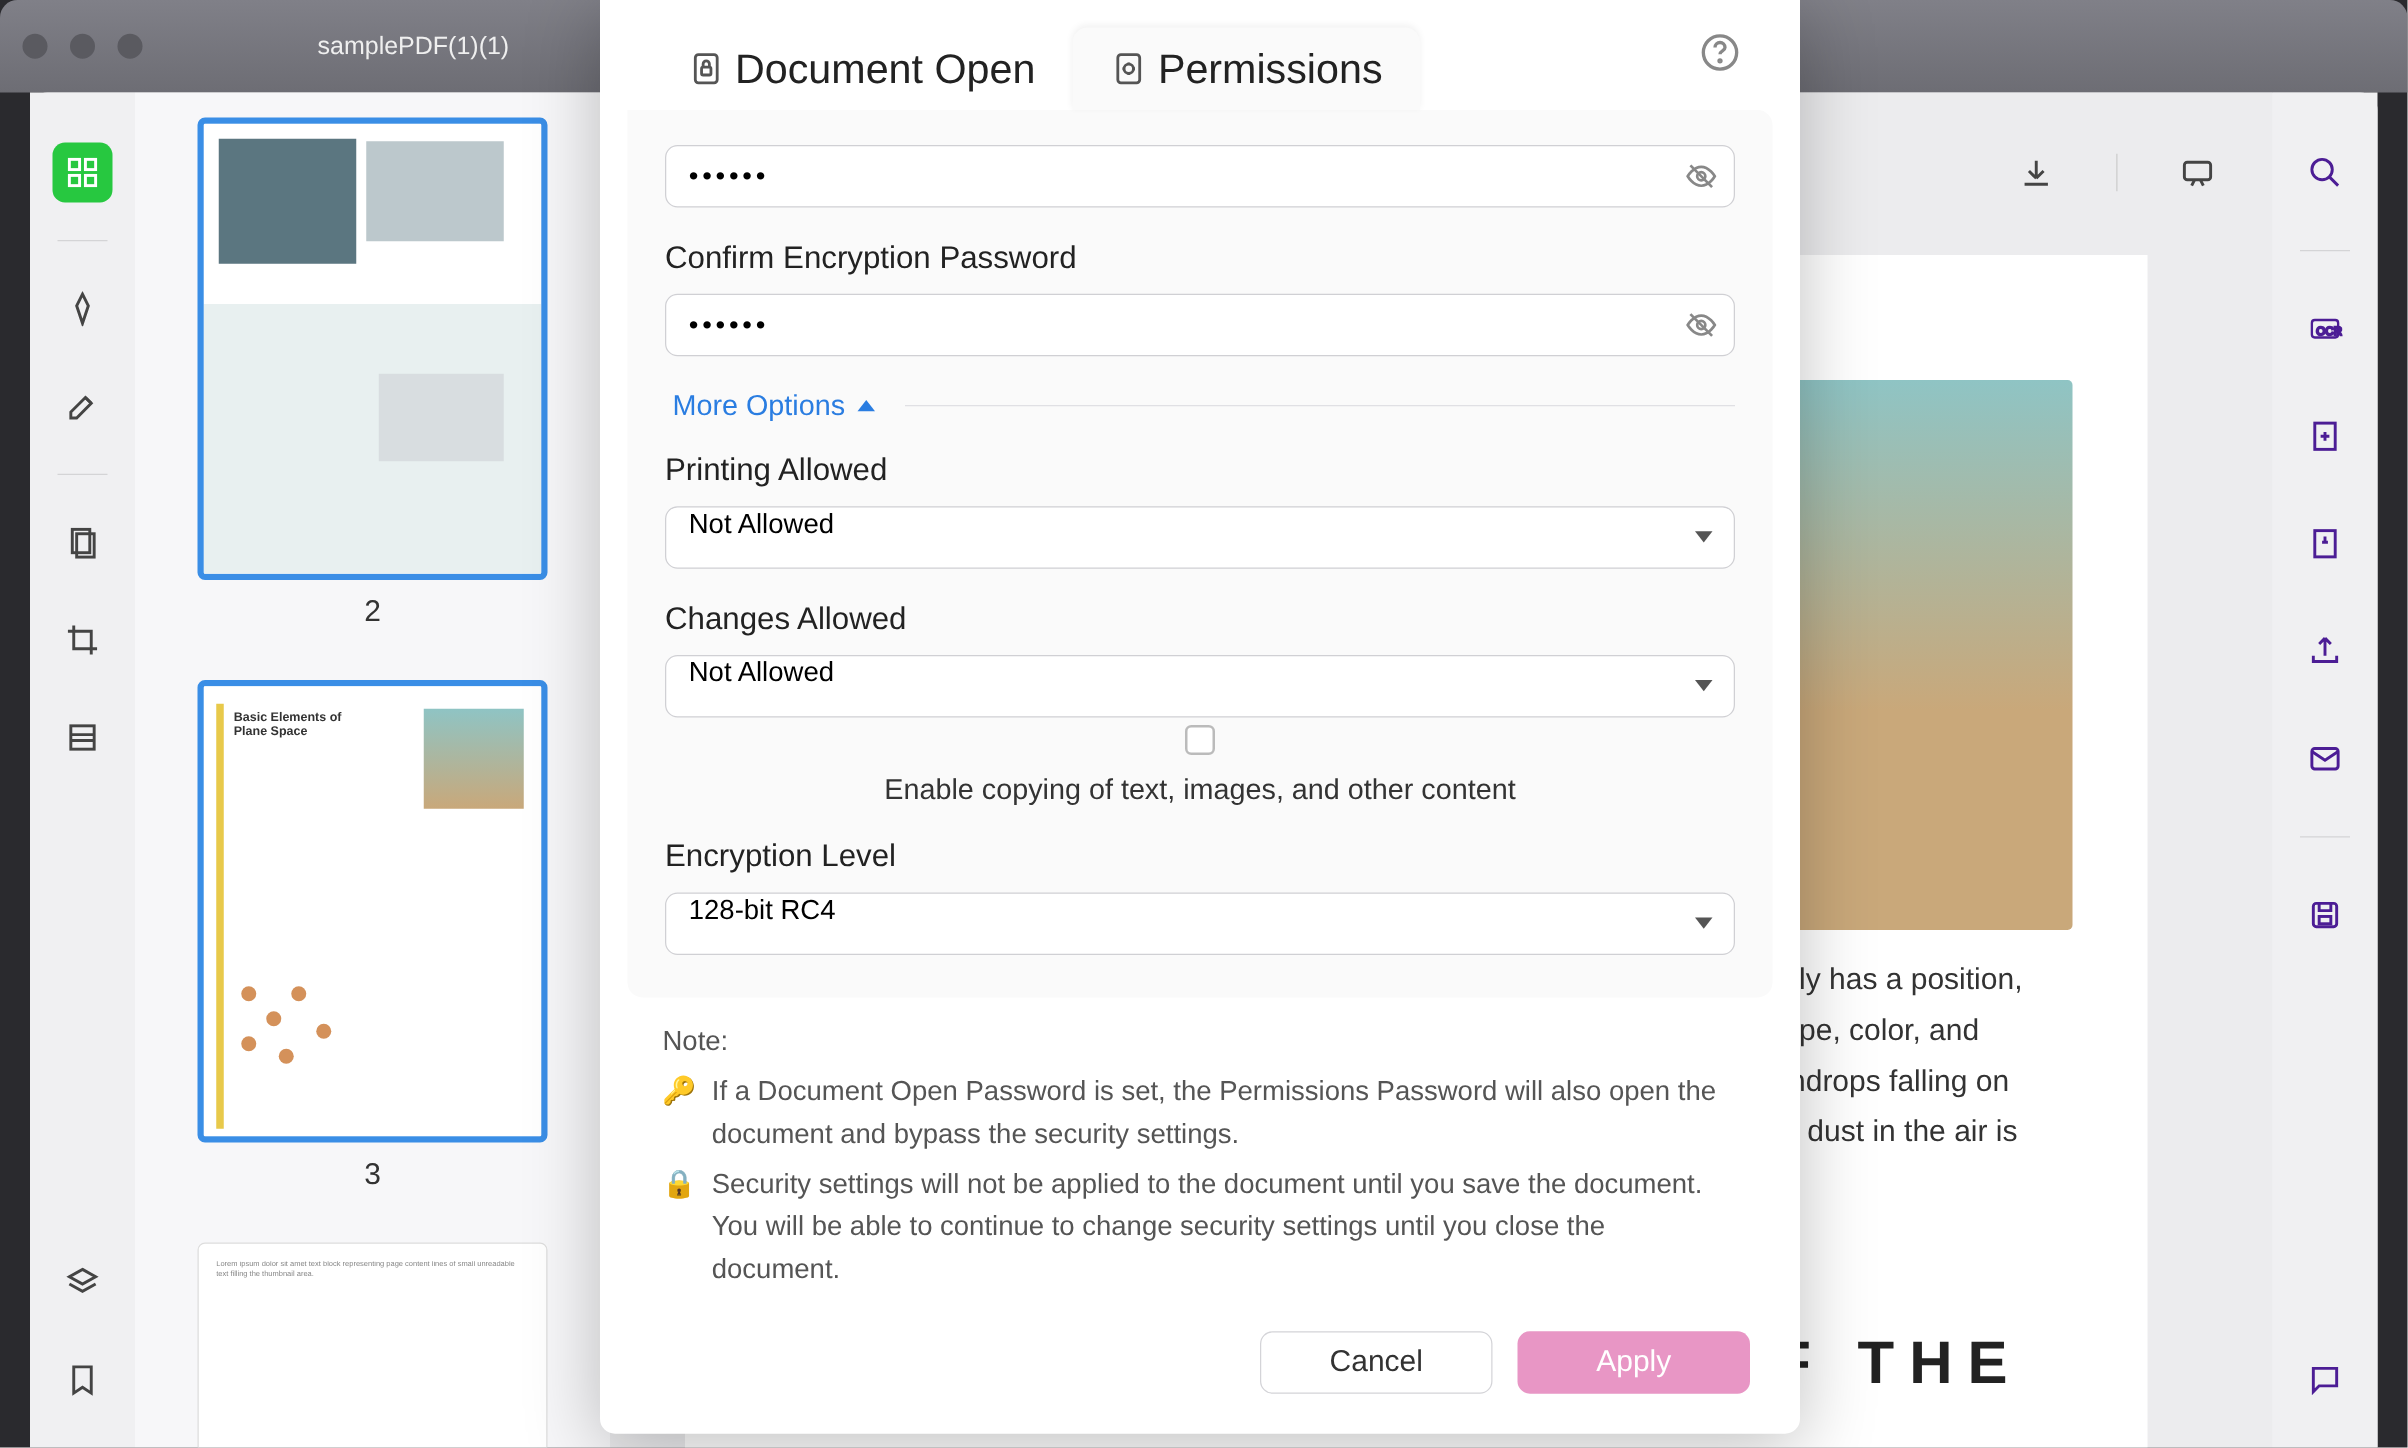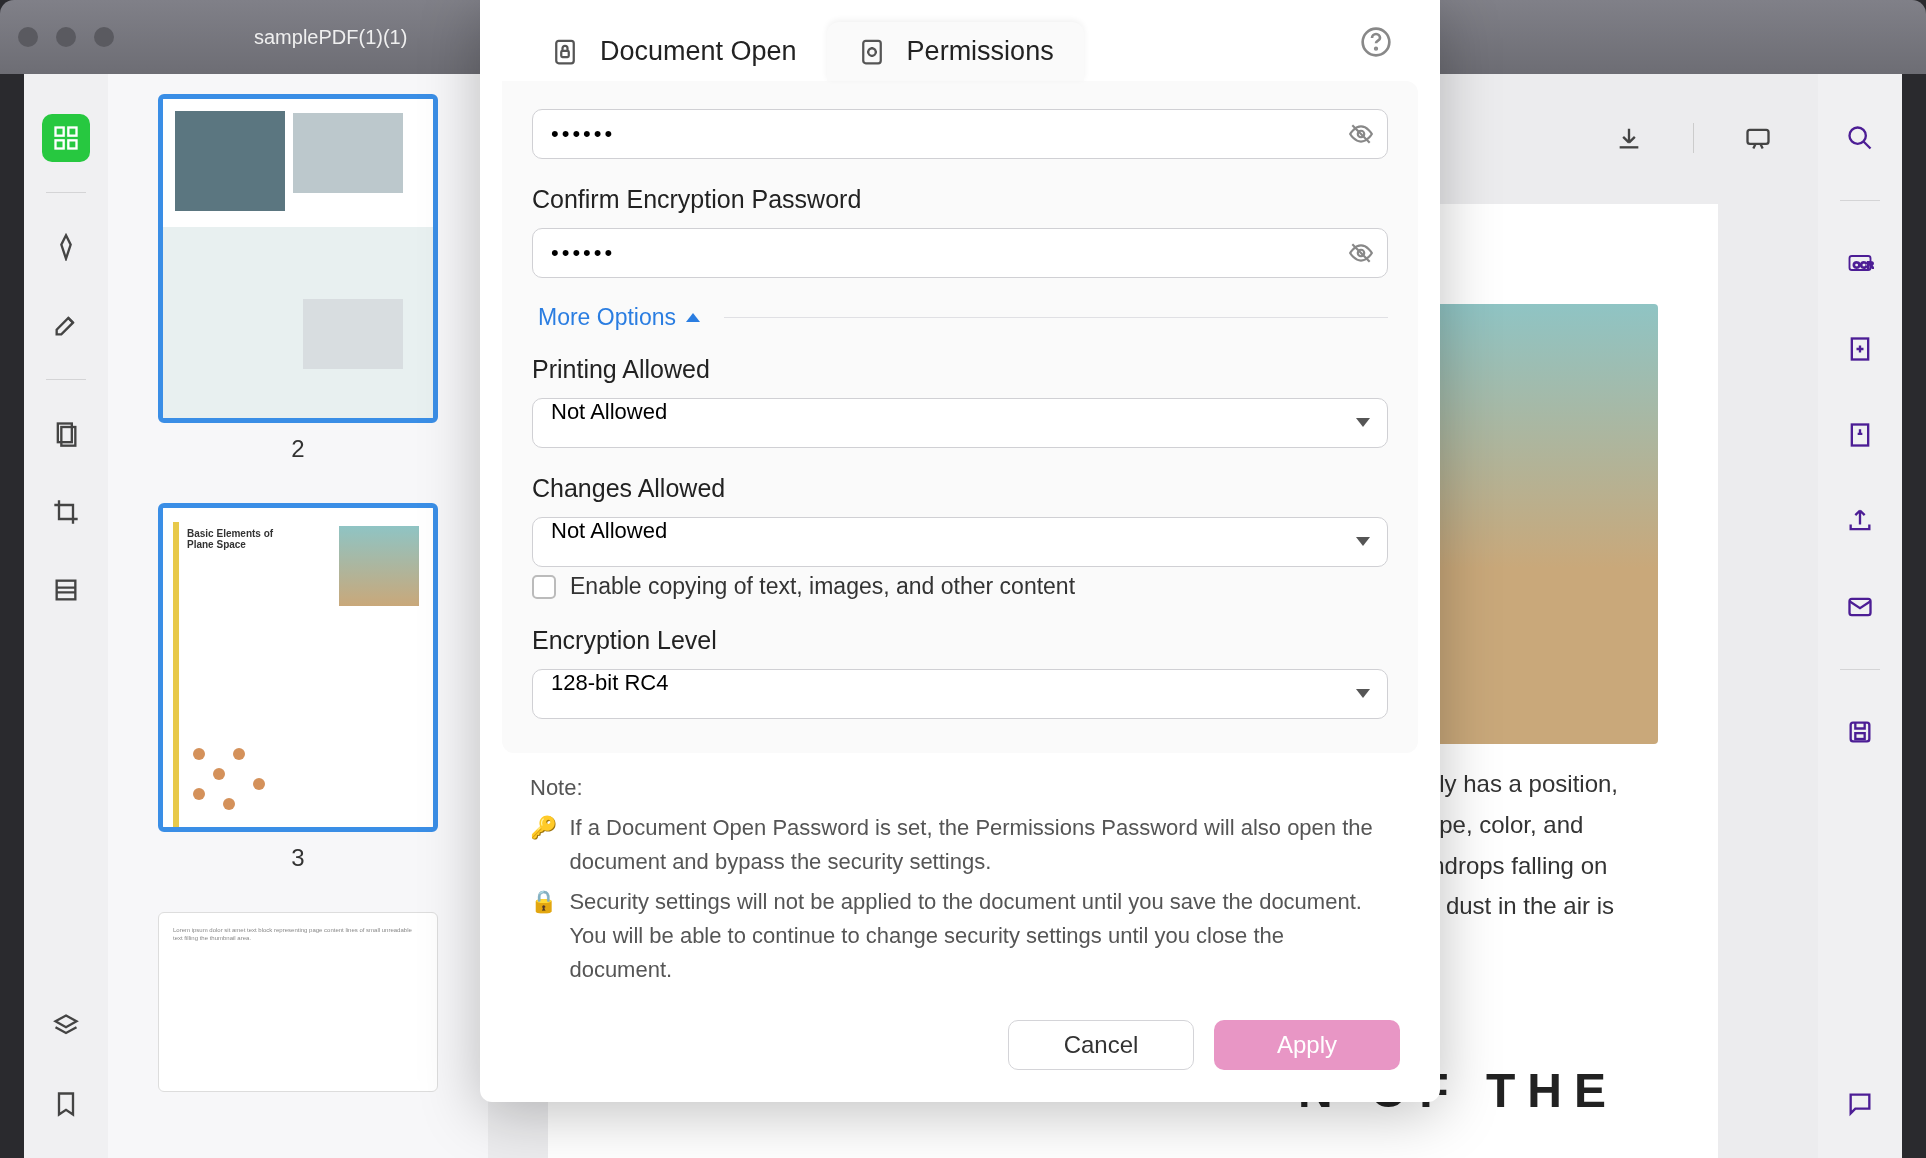--- a/index.html
+++ b/index.html
@@ -13,40 +13,40 @@
 .main-window { position: absolute; top: 74px; left: 24px; right: 24px; bottom: 0; background: #f5f5f7; border-radius: 14px 14px 0 0; display: flex; }
 
 .left-tools { width: 84px; background: #f0f0f2; display: flex; flex-direction: column; align-items: center; padding-top: 40px; gap: 30px; }
 .tool-btn { width: 48px; height: 48px; border-radius: 10px; display: flex; align-items: center; justify-content: center; color: #444; }
 .tool-btn.active { background: #27c840; color: #fff; }
 .tool-btn svg { width: 28px; height: 28px; }
 .tool-sep { width: 40px; height: 1px; background: #d4d4d6; }
 
 .thumbnails { width: 380px; background: #f7f7f9; padding: 20px 40px; overflow: hidden; }
 .thumb { margin-bottom: 40px; }
-.thumb-img { width: 280px; height: 329px; background: #fff; border: 5px solid #3a8ee6; border-radius: 6px; margin: 0 auto; position: relative; overflow: hidden; }
+.thumb-img { width: 280px; height: 370px; background: #fff; border: 5px solid #3a8ee6; border-radius: 6px; margin: 0 auto; position: relative; overflow: hidden; }
 .thumb-img.plain { border: 1px solid #ddd; }
 .thumb-num { text-align: center; font-size: 24px; margin-top: 12px; color: #333; }
 .thumb-content-a { position: absolute; inset: 0; background: linear-gradient(#fff 40%, #e8f0f0 40%); }
 .thumb-block { position: absolute; background: #5b7680; }
 .thumb-content-b { position: absolute; inset: 0; background: #fff; }
 .thumb-stripe { position: absolute; left: 10px; top: 14px; width: 6px; height: 340px; background: #e8c94a; }
 
 .content-area { flex: 1; background: #ececee; position: relative; }
 .page-content { position: absolute; top: 130px; left: 60px; right: 100px; bottom: 0; background: #fff; padding: 80px 100px; }
 .tunnel-img { position: absolute; right: 60px; top: 100px; width: 420px; height: 440px; background: linear-gradient(#8fc4c4, #c9a87a 60%); border-radius: 4px; }
 
 .right-tools { width: 84px; background: #f0f0f2; display: flex; flex-direction: column; align-items: center; padding-top: 40px; gap: 38px; }
 .right-tools .tool-btn { color: #4c1d95; }
 
 .user-badge { position: absolute; top: 12px; right: 20px; width: 40px; height: 40px; border-radius: 50%; background: #4aa89f; color: #fff; display: flex; align-items: center; justify-content: center; font-size: 20px; font-weight: 500; }
 .modal { position: absolute; left: 480px; top: 0; width: 960px; background: #fff; border-radius: 0 0 12px 12px; box-shadow: 0 10px 60px rgba(0,0,0,0.25); }
 
 .modal-tabs { display: flex; align-items: center; padding: 22px 40px 0 40px; position: relative; }
-.tab { display: flex; align-items: center; gap: 20px; padding: 14px 30px; font-size: 27px; color: #222; border-radius: 12px 12px 0 0; }
+.tab { display: flex; align-items: center; gap: 8px; padding: 14px 30px; font-size: 33px; color: #222; border-radius: 12px 12px 0 0; }
 .tab svg { width: 30px; height: 30px; }
 .tab.active { background: #fafafa; box-shadow: 0 -2px 6px rgba(0,0,0,0.06); }
 .help-icon { position: absolute; right: 48px; top: 26px; width: 32px; height: 32px; color: #888; }
 
 .modal-body { background: #fafafa; margin: 0 22px; padding: 28px 30px; border-radius: 0 12px 12px 12px; }
 
 .field-label { font-size: 25px; color: #222; margin-bottom: 14px; }
 .input-wrap { position: relative; }
 .text-input { width: 100%; height: 50px; border: 1px solid #d0d0d4; border-radius: 10px; padding: 0 50px 0 18px; font-size: 22px; letter-spacing: 3px; background: #fff; }
 .eye-btn { position: absolute; right: 14px; top: 12px; width: 26px; height: 26px; color: #888; }
@@ -55,21 +55,21 @@
 .field-group { margin-bottom: 26px; }
 
 .more-options { display: flex; align-items: center; gap: 10px; color: #2a7de1; font-size: 23px; margin: 12px 0 24px 6px; }
 .more-options-line { flex: 1; height: 1px; background: #e0e0e4; margin-left: 14px; }
 .tri-up { width: 0; height: 0; border-left: 7px solid transparent; border-right: 7px solid transparent; border-bottom: 9px solid #2a7de1; }
 
 .select-input { width: 100%; height: 50px; border: 1px solid #d0d0d4; border-radius: 10px; padding: 0 18px; font-size: 22px; background: #fff; appearance: none; position: relative; }
 .select-wrap { position: relative; }
 .select-caret { position: absolute; right: 18px; top: 20px; width: 0; height: 0; border-left: 7px solid transparent; border-right: 7px solid transparent; border-top: 9px solid #555; }
 
-.checkbox-row { display: flex; align-items: center; gap: 14px; font-size: 23px; color: #333; margin-top: 6px; }
+.checkbox-row { display: flex; align-items: center; gap: 14px; font-size: 23px; color: #333; margin-top: 6px; flex-direction: column; }
 .checkbox { width: 24px; height: 24px; border: 2px solid #bbb; border-radius: 5px; background: #fff; }
 
 .note-section { padding: 18px 50px 24px 50px; font-size: 22px; color: #555; line-height: 1.55; }
 .note-row { display: flex; gap: 12px; margin-top: 6px; }
 .note-emoji { flex-shrink: 0; }
 
 .modal-footer { display: flex; justify-content: flex-end; gap: 20px; padding: 8px 40px 32px 40px; }
 .btn { width: 186px; height: 50px; border-radius: 10px; font-size: 24px; display: flex; align-items: center; justify-content: center; border: none; }
 .btn-cancel { background: #fff; border: 1px solid #d4d4d8; color: #333; }
 .btn-apply { background: #e896c5; color: #fff; }

